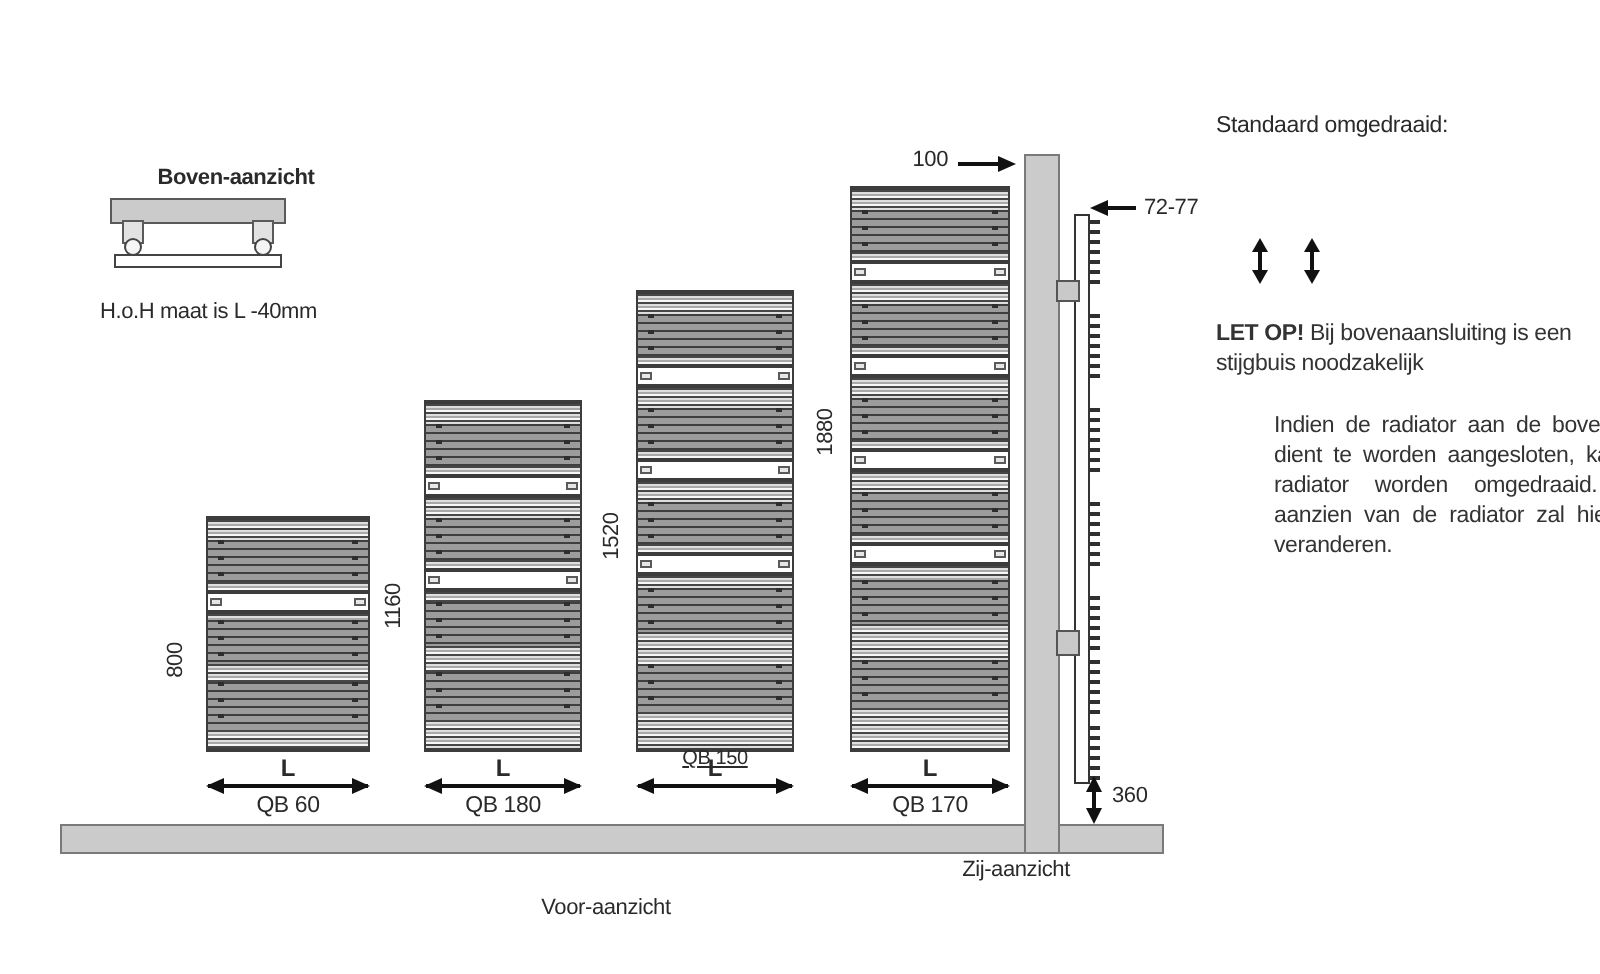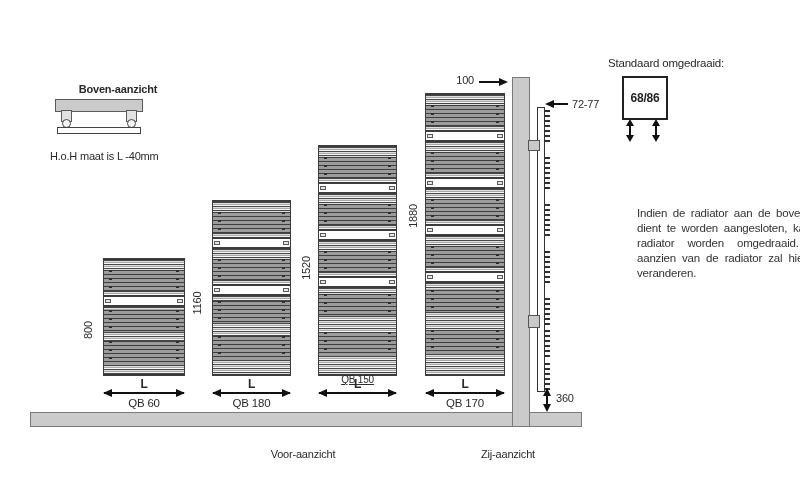--- a/index.html
+++ b/index.html
@@ -262,29 +262,29 @@
   <div class="tri" style="left:545px;top:100px;border-width:4px 9px 4px 0;border-color:transparent #111 transparent transparent;"></div>
   <div class="dline" style="left:552px;top:103px;width:16px;height:2px;"></div>
   <div class="txt" style="left:572px;top:98px;">72-77</div>
 
   <div class="dline" style="left:546px;top:392px;width:2px;height:17px;"></div>
   <div class="tri" style="left:543px;top:388px;border-width:0 4px 8px 4px;border-color:transparent transparent #111 transparent;"></div>
   <div class="tri" style="left:543px;top:404px;border-width:8px 4px 0 4px;border-color:#111 transparent transparent transparent;"></div>
   <div class="txt" style="left:556px;top:392px;">360</div>
 
   <div class="txt center" style="left:248px;top:448px;width:110px;">Voor-aanzicht</div>
-  <div class="txt center" style="left:453px;top:448px;width:110px;">Zij-aanzicht</div>
+  <div class="txt center" style="left:453px;top:429px;width:110px;">Zij-aanzicht</div>
 
   <div class="txt" style="left:608px;top:57px;font-size:11.5px;">Standaard omgedraaid:</div>
-  <div class="conn-box" style="left:622px;top:76px;width:42px;height:40px;">
-    <span>68/86</span>
-  </div>
 
   <div class="dline" style="left:629px;top:124px;width:2px;height:13px;"></div>
   <div class="tri" style="left:626px;top:119px;border-width:0 4px 7px 4px;border-color:transparent transparent #111 transparent;"></div>
   <div class="tri" style="left:626px;top:135px;border-width:7px 4px 0 4px;border-color:#111 transparent transparent transparent;"></div>
   <div class="dline" style="left:655px;top:124px;width:2px;height:13px;"></div>
   <div class="tri" style="left:652px;top:119px;border-width:0 4px 7px 4px;border-color:transparent transparent #111 transparent;"></div>
   <div class="tri" style="left:652px;top:135px;border-width:7px 4px 0 4px;border-color:#111 transparent transparent transparent;"></div>
 
+  <div class="para" style="left:608px;top:160px;width:192px;">
+    <span class="bold">LET OP!</span><span> Bij bovenaansluiting is een stijgbuis noodzakelijk</span>
+  </div>
   <div class="para just" style="left:608px;top:206px;width:192px;margin-left:29px;">Indien de radiator aan de bovenzijde dient te worden aangesloten, kan de radiator worden omgedraaid. Het aanzien van de radiator zal hierdoor veranderen.</div>
 
 </div>
 
 </body></html>

